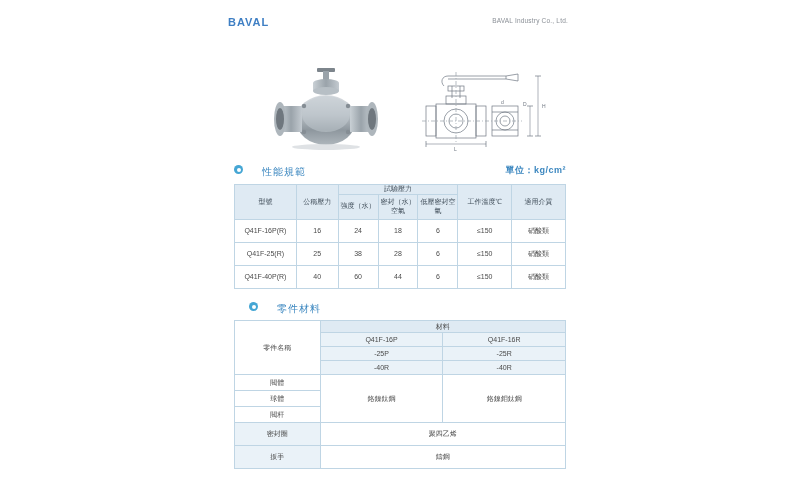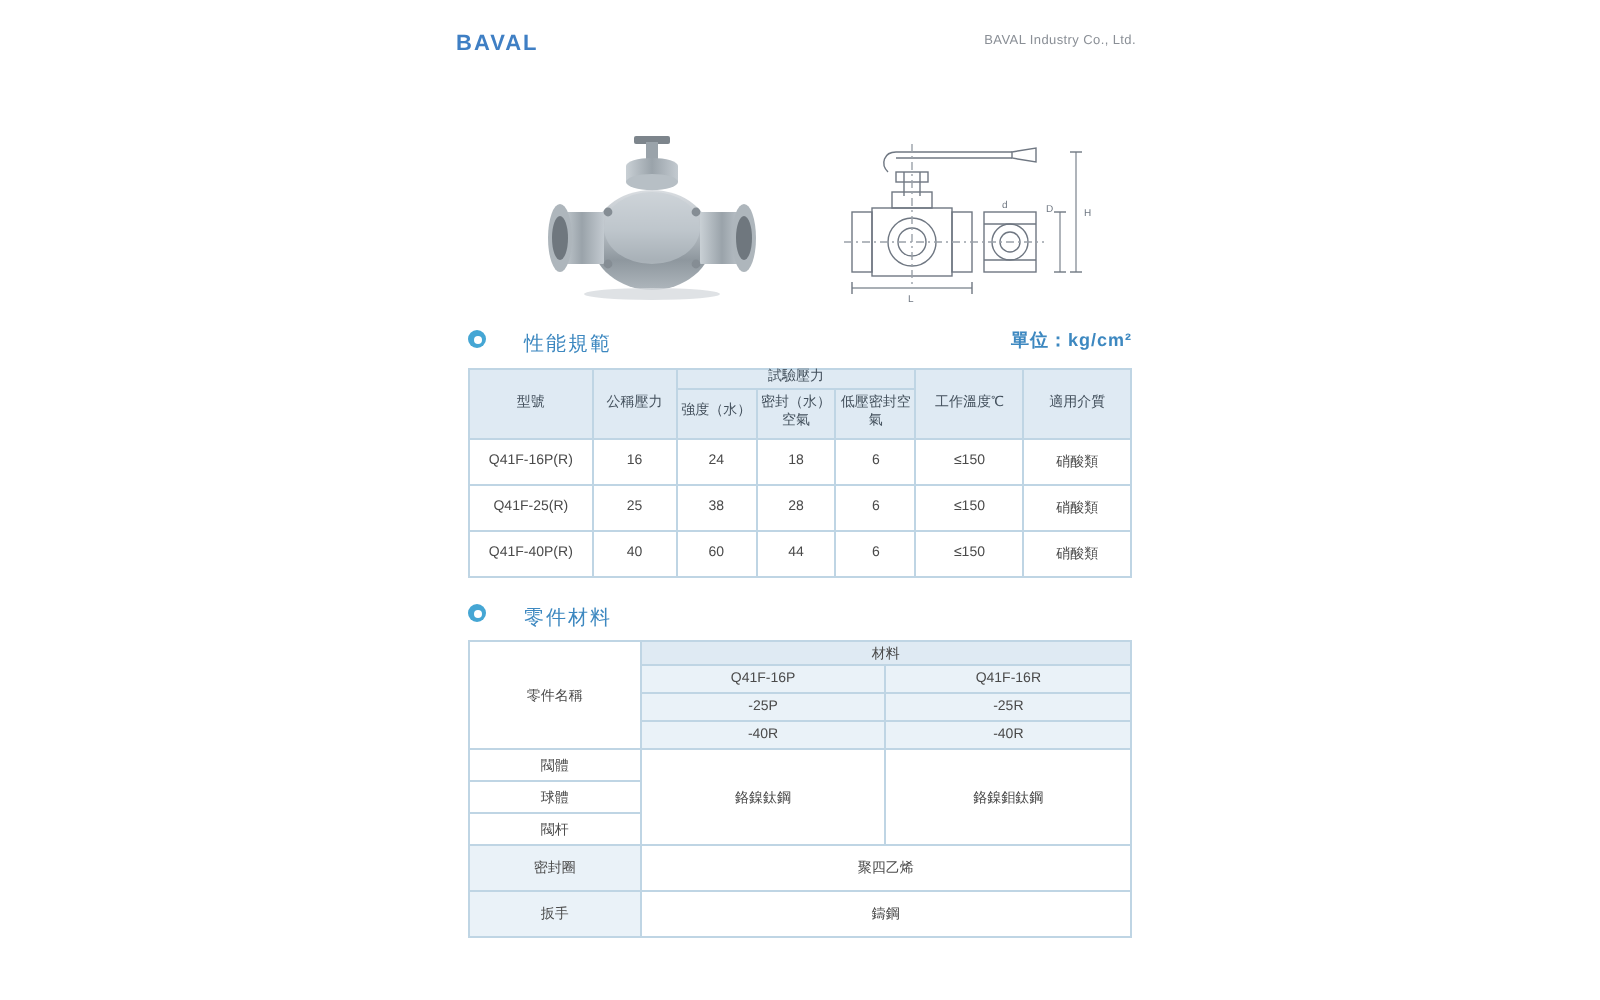--- a/index.html
+++ b/index.html
@@ -333,21 +333,21 @@
       <td class="tbody-cell">40</td>
       <td class="tbody-cell">60</td>
       <td class="tbody-cell">44</td>
       <td class="tbody-cell">6</td>
       <td class="tbody-cell">≤150</td>
       <td class="tbody-cell">硝酸類</td>
     </tr>
   </tbody>
     </table>
 
-  <div class="section-head" style="left:234px; top:302px;">
+  <div class="section-head" style="left:249px; top:302px;">
     <span class="sec-bullet"></span>
     <span class="sec-title">零件材料</span>
   </div>
 
   <table id="mat-table">
     <colgroup>
       <col style="width:86px">
         <col style="width:123px">
         <col style="width:123px">
     </colgroup>

